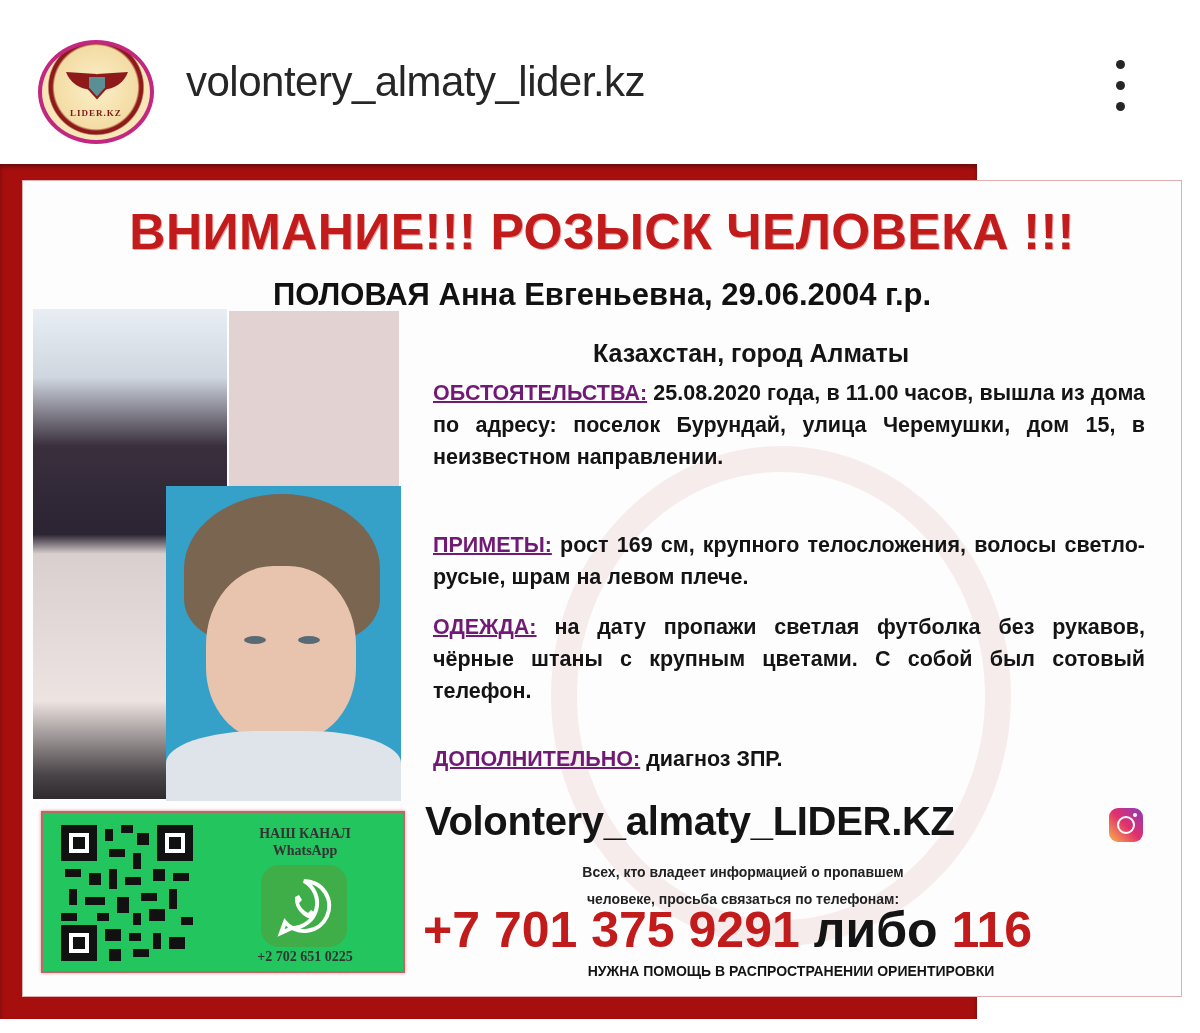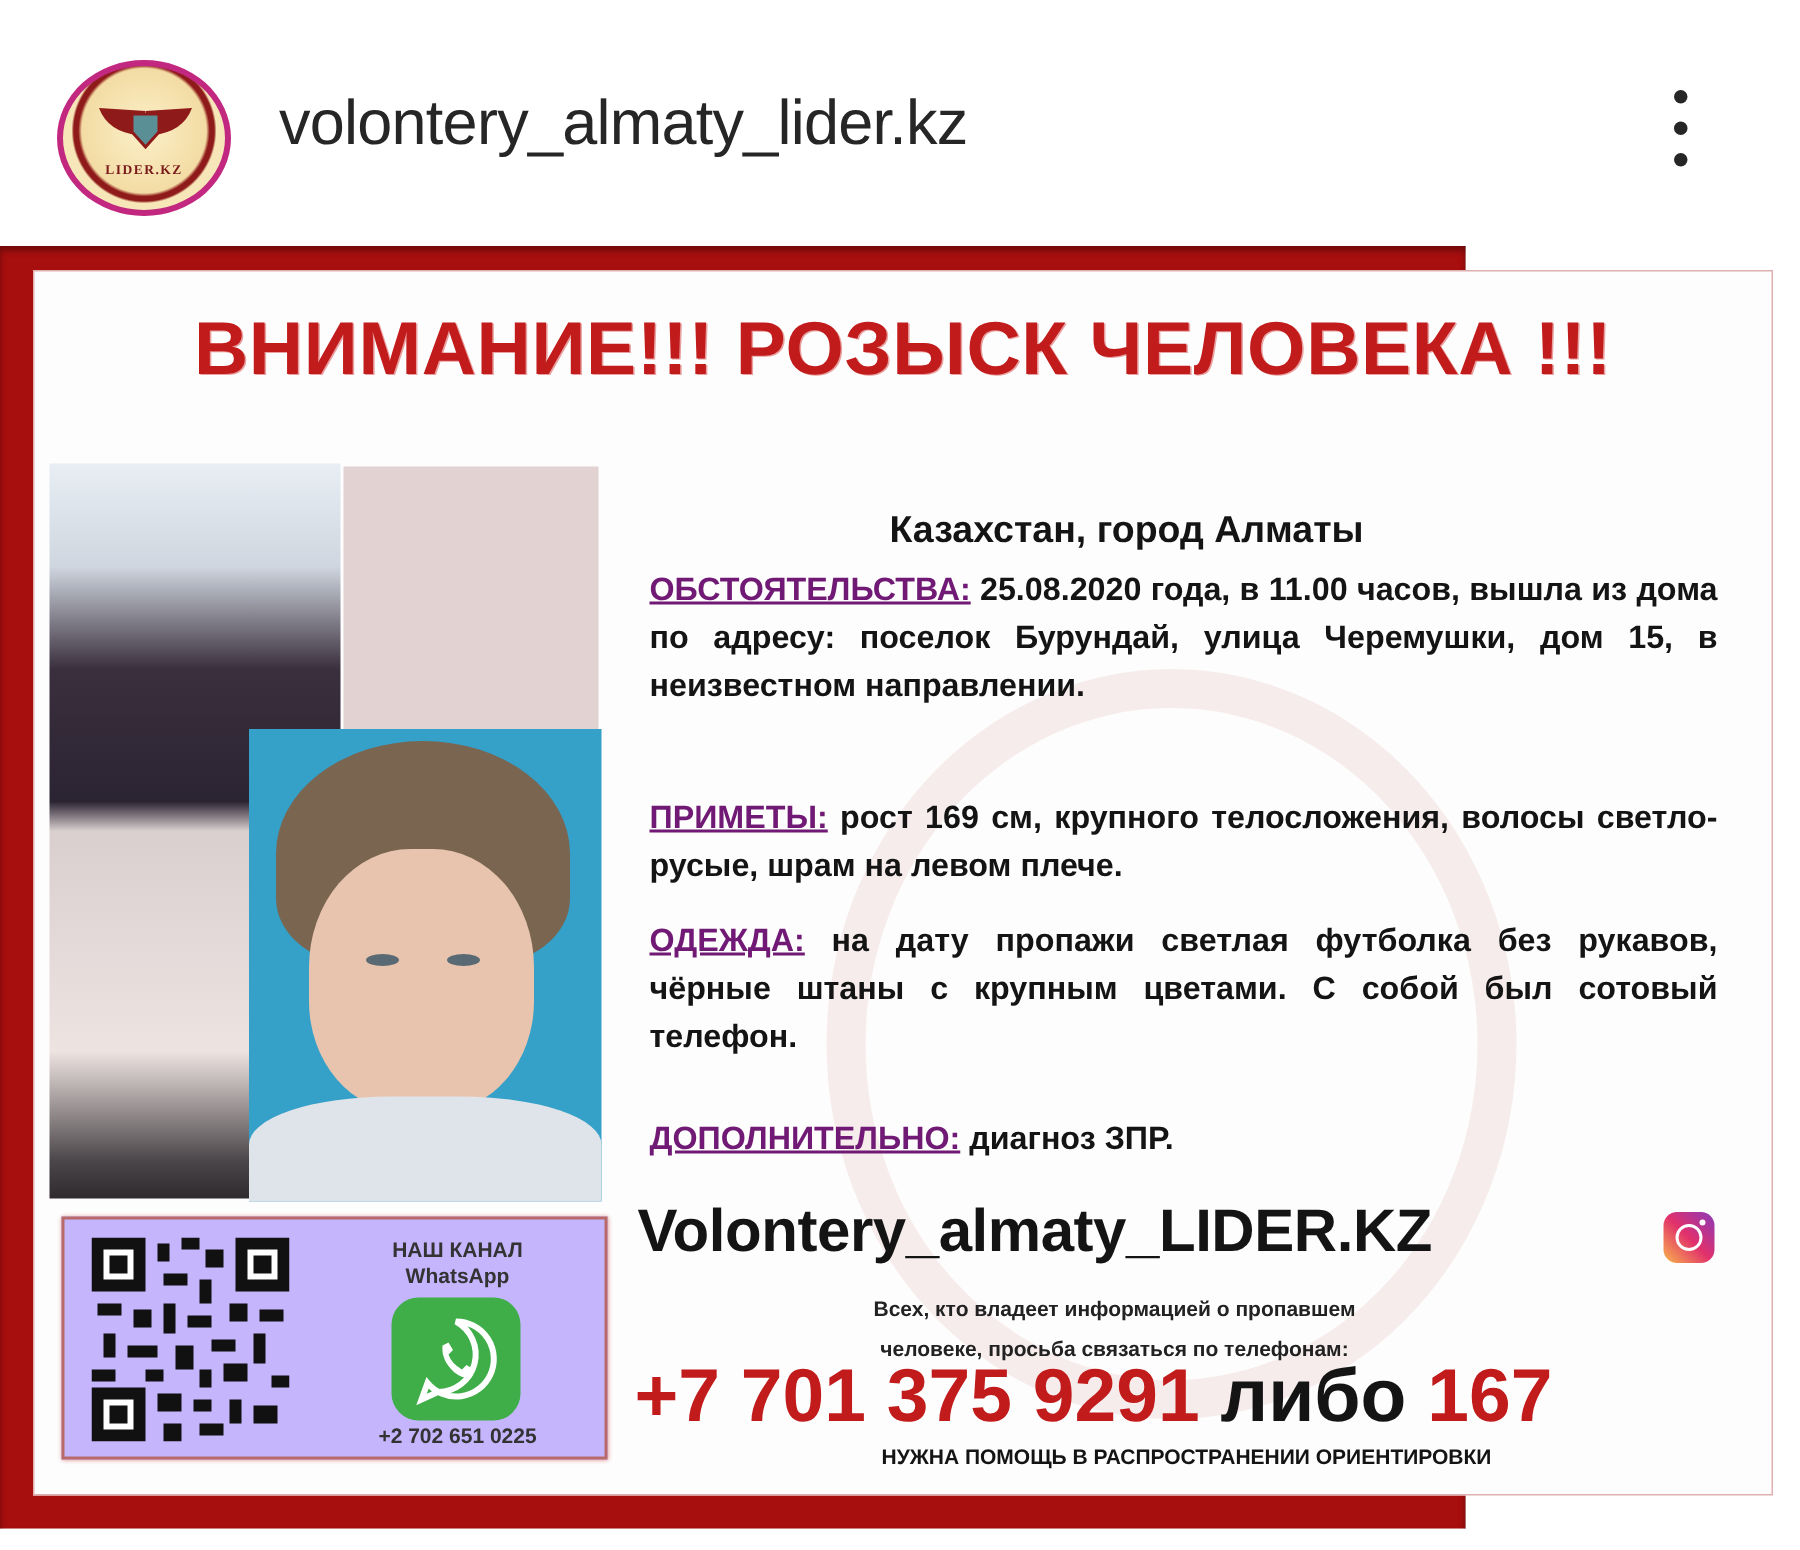--- a/index.html
+++ b/index.html
@@ -28,21 +28,21 @@
   .watermark { position:absolute; left:528px; top:265px; width:460px; height:500px; border-radius:50%; border:26px solid rgba(200,90,90,0.10); box-sizing:border-box; }
 
   .location { position:absolute; left:570px; top:158px; font-size:25px; font-weight:bold; color:#141414; }
   .block { position:absolute; left:410px; width:712px; font-size:21.5px; font-weight:bold; color:#141414; line-height:32px; text-align:justify; }
   .block .label { color:#701a75; text-decoration:underline; text-decoration-thickness:2px; }
   .b1 { top:196px; }
   .b2 { top:348px; }
   .b3 { top:430px; }
   .b4 { top:546px;margin-top:16px; }
 
-  .qr-box { position:absolute; left:18px; top:630px; width:360px; height:158px; border:2px solid #b86a6a; background:#c4b5fd; box-shadow:0 0 3px #d88; }
+  .qr-box { position:absolute; left:18px; top:630px; width:360px; height:158px; border:2px solid #b86a6a; background:#22c55e; box-shadow:0 0 3px #d88;font-family:Liberation Serif, serif; }
   .qr { position:absolute; left:18px; top:12px; width:132px; height:136px; }
   .wa-title { position:absolute; left:178px; top:12px; width:168px; text-align:center; font-size:14px; font-weight:bold; color:#333; line-height:17px; }
   .wa-icon { position:absolute; left:218px; top:52px; width:86px; height:82px; border-radius:18px; background:#3fae49; }
   .wa-phone { position:absolute; left:178px; top:136px; width:168px; text-align:center; font-size:14px; font-weight:bold; color:#333; }
 
   .brand { position:absolute; left:402px; top:618px; font-size:40px; font-weight:bold; color:#141414; letter-spacing:-0.3px; }
   .ig-icon { position:absolute; left:1086px; top:627px; width:34px; height:34px; border-radius:9px; background:linear-gradient(45deg,#f9b54a,#e1306c 50%,#8a3ab9); }
   .ig-icon .ring { position:absolute; left:8px; top:8px; width:14px; height:14px; border:2.5px solid #fff; border-radius:50%; }
   .ig-icon .dot { position:absolute; right:6px; top:5px; width:4px; height:4px; border-radius:50%; background:#fff; }
   .appeal { position:absolute; left:410px; top:678px; width:620px; text-align:center; font-size:14px; font-weight:bold; color:#222; line-height:27px; }
@@ -69,20 +69,21 @@
       <span></span>
       <span></span>
     </div>
 </div>
 
 <div class="poster">
   <div class="poster-inner">
     <div class="watermark"></div>
 
     <div class="title">ВНИМАНИЕ!!! РОЗЫСК ЧЕЛОВЕКА !!!</div>
+    <div class="name-line">ПОЛОВАЯ Анна Евгеньевна, 29.06.2004 г.р.</div>
 
     <div class="photo-full"></div>
     <div class="photo-blank"></div>
     <div class="photo-face">
       <div class="hair"></div>
       <div class="face"></div>
       <div class="eye" style="left:78px"></div>
       <div class="eye" style="left:132px"></div>
       <div class="shirt"></div>
     </div>
@@ -159,18 +160,18 @@
         <div class="ring"></div>
         <div class="dot"></div>
       </div>
 
     <div class="appeal">
       <div>Всех, кто владеет информацией о пропавшем</div>
       <div>человеке, просьба связаться по телефонам:</div>
     </div>
 
     <div class="phones">
-      <span class="red">+7 701 375 9291</span><span class="dark"> либо </span><span class="red">167</span>
+      <span class="red">+7 701 375 9291</span><span class="dark"> либо </span><span class="red">116</span>
     </div>
 
     <div class="help">НУЖНА ПОМОЩЬ В РАСПРОСТРАНЕНИИ ОРИЕНТИРОВКИ</div>
   </div>
 </div>
 
 </body></html>

